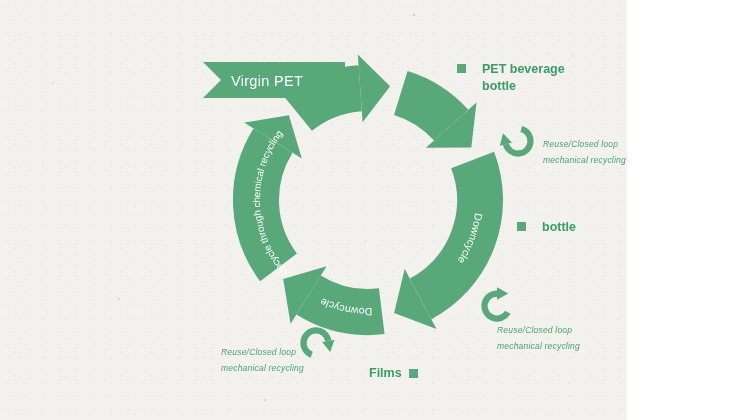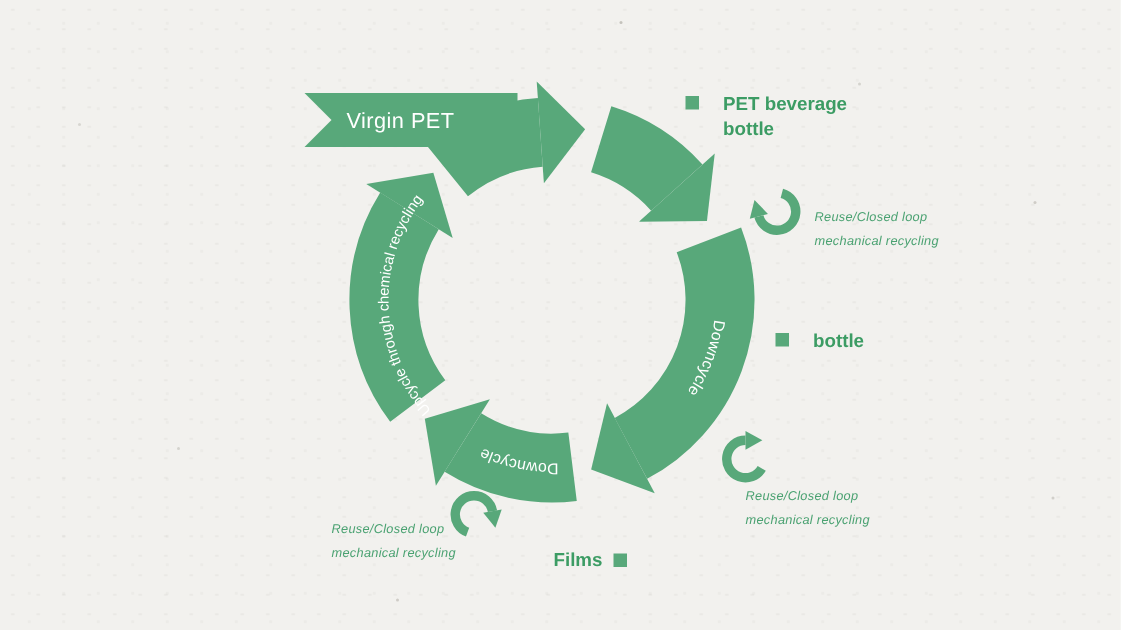--- a/index.html
+++ b/index.html
@@ -1,18 +1,18 @@
 <!DOCTYPE html>
 <html style="--background: #f2f1ee; --arrow-green: #58a87a; --label-green: #3c9c64; --note-green: #4ba272; --white: #ffffff;"><head>
 <meta charset="utf-8">
 <style>
   html,body{margin:0;padding:0;}
   .stage{
     position:relative;
-    width:747px;height:420px;
+    width:627px;height:420px;
     background-color:var(--background,#f2f1ee);
     background-image:
       radial-gradient(rgba(90,85,70,0.055) 1px, transparent 1.3px),
       radial-gradient(rgba(90,85,70,0.04) 1px, transparent 1.2px);
     background-size:17px 13px, 23px 19px;
     background-position:0 0, 8px 6px;
     overflow:hidden;
     font-family:"Liberation Sans", sans-serif;
   }
   .speck{position:absolute;top:0;left:0;width:2px;height:2px;border-radius:50%;background:transparent;

